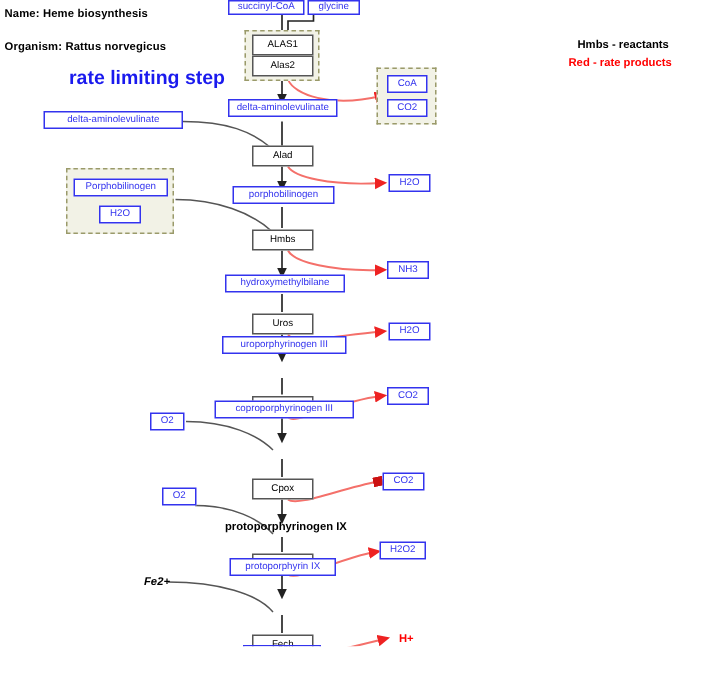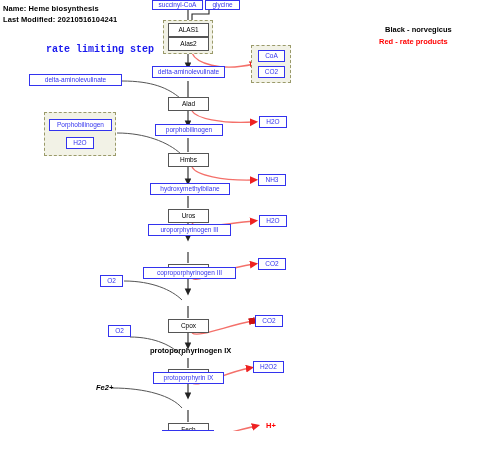--- a/index.html
+++ b/index.html
@@ -22,25 +22,24 @@
   .meta {
     position: absolute;
     font-size: 7.5px;
     font-weight: bold;
     color: #000000;
     white-space: nowrap;
     letter-spacing: .1px;
   }
   .rate-limit {
     position: absolute;
-    font-size: 10px;
+    font-size: 13px;
     font-weight: bold;
     color: #1a1aee;
     white-space: nowrap;
-    font-family: Liberation Mono, monospace;
   }
   .legend-line {
     position: absolute;
     font-size: 7.5px;
     font-weight: bold;
     white-space: nowrap;
   }
   .legend-black { color: #000000; }
   .legend-red   { color: #ff0000; }
 
@@ -183,24 +182,24 @@
 
       <path d="M112,388 C146,388 172,396 182,408" stroke="#555555" stroke-width="1"></path>
 
       <path d="M188,437 L188,452" stroke="#222222" marker-end="url(#arrowBlack)"></path>
 
       <path d="M192,437 C200,440 232,432 256,426" stroke="#f4706a" stroke-width="1.3" marker-end="url(#arrowRed)"></path>
     </g>
   </svg>
 
   <div class="meta" style="left:3px; top:4px;">Name: Heme biosynthesis</div>
-  <div class="meta" style="left:3px; top:15px;">Last Modified: 20210516104241</div>
+  <div class="meta" style="left:3px; top:26px;">Organism: Rattus norvegicus</div>
   <div class="rate-limit" style="left:46px; top:44px;">rate limiting step</div>
 
-  <div class="legend-line legend-black" style="left:385px; top:25px;">Black - norvegicus</div>
+  <div class="legend-line legend-black" style="left:385px; top:25px;">Hmbs - reactants</div>
   <div class="legend-line legend-red" style="left:379px; top:37px;">Red - rate products</div>
 
   <div class="group-frame" style="left:163px; top:20px; width:50px; height:34px;"></div>
   <div class="group-frame" style="left:251px; top:45px; width:40px; height:38px;"></div>
   <div class="group-frame" style="left:44px; top:112px; width:72px; height:44px;"></div>
 
   <div class="node metabolite" style="left:152px; top:0px; width:51px; height:10px;">succinyl-CoA</div>
   <div class="node metabolite" style="left:205px; top:0px; width:35px; height:10px;">glycine</div>
 
   <div class="node enzyme" style="left:168px; top:23px; width:41px; height:14px;">ALAS1</div>

